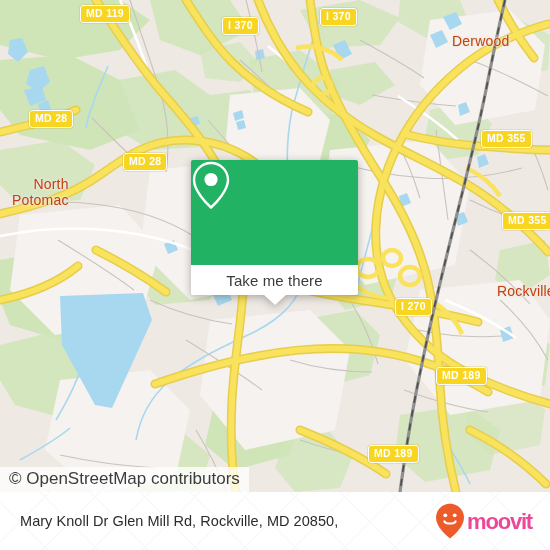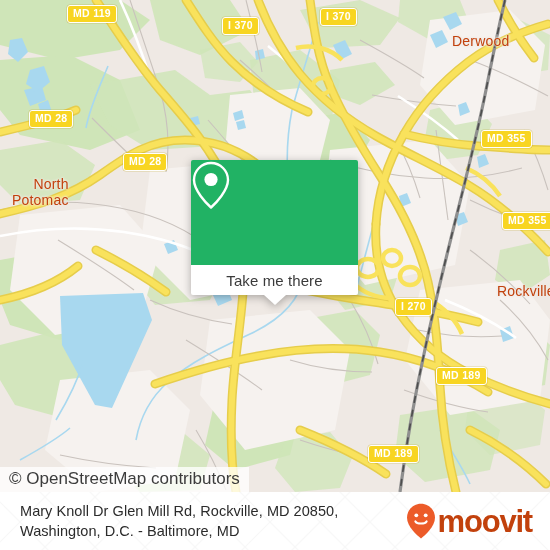--- a/index.html
+++ b/index.html
@@ -56,21 +56,21 @@
 
   
   .footer{position:absolute;left:0;top:492px;width:550px;height:58px;background:#ffffff;overflow:hidden;}
   .footer-watermark{position:absolute;left:0;top:0;width:550px;height:58px;opacity:.5;}
   .footer-inner{position:relative;display:flex;align-items:center;height:58px;padding:0 14px 0 20px;box-sizing:border-box;}
   .footer-text{
     color:#2b2b2b;font-size:14.5px;line-height:20px;flex:1 1 auto;letter-spacing:.05px;
   }
   .footer-text .ln{display:block;}
   .logo{display:flex;align-items:center;gap:2px;flex:0 0 auto;padding-right:4px;}
-  .logo-word{color:#c2410c;font-size:31px;line-height:31px;font-weight:bold;letter-spacing:-1.2px;}
+  .logo-word{color:#ec4899;font-size:22px;line-height:31px;font-weight:bold;letter-spacing:-1.2px;}
 </style>
 </head>
 <body>
 
 <div class="screen">
 
   <div class="map">
 
     <svg width="550" height="492" viewBox="0 0 550 492">
       <defs>
@@ -250,21 +250,21 @@
       </g>
     </svg>
 
     <div class="map-label" style="left:452px;top:33px;">Derwood</div>
     <div class="map-label" style="left:497px;top:283px;">Rockville</div>
     <div class="map-label two-line" style="left:12px;top:176px;">
       <span>North</span><br>
       <span>Potomac</span>
     </div>
 
-    <div class="shield" style="left:67px;top:5px;">MD 119</div>
+    <div class="shield" style="left:80px;top:5px;">MD 119</div>
     <div class="shield" style="left:222px;top:17px;">I 370</div>
     <div class="shield" style="left:320px;top:8px;">I 370</div>
     <div class="shield" style="left:29px;top:110px;">MD 28</div>
     <div class="shield" style="left:123px;top:153px;">MD 28</div>
     <div class="shield" style="left:481px;top:130px;">MD 355</div>
     <div class="shield" style="left:502px;top:212px;">MD 355</div>
     <div class="shield" style="left:395px;top:298px;">I 270</div>
     <div class="shield" style="left:436px;top:367px;">MD 189</div>
     <div class="shield" style="left:368px;top:445px;">MD 189</div>
 
@@ -289,21 +289,20 @@
     <svg class="footer-watermark" width="550" height="58" viewBox="0 0 550 58">
       <g stroke="#f0f0f0" stroke-width="1.2" fill="none">
         <path d="M-20,70 L60,-10 M30,70 L110,-10 M80,70 L160,-10 M130,70 L210,-10 M180,70 L260,-10 M230,70 L310,-10 M280,70 L360,-10 M330,70 L410,-10 M380,70 L460,-10 M430,70 L510,-10 M480,70 L560,-10"></path>
         <path d="M-20,-10 L60,70 M30,-10 L110,70 M80,-10 L160,70 M130,-10 L210,70 M180,-10 L260,70 M230,-10 L310,70 M280,-10 L360,70 M330,-10 L410,70 M380,-10 L460,70 M430,-10 L510,70 M480,-10 L560,70"></path>
       </g>
     </svg>
 
     <div class="footer-inner">
       <div class="footer-text">
         <span class="ln">Mary Knoll Dr Glen Mill Rd, Rockville, MD 20850,</span>
-        <span class="ln">Washington, D.C. - Baltimore, MD</span>
       </div>
 
       <div class="logo">
         <svg width="30" height="36" viewBox="0 0 30 36">
           <path d="M15,0.8 C22.7,0.8 29,7 29,14.7 C29,23.5 18.8,32.6 15,35.4 C11.2,32.6 1,23.5 1,14.7 C1,7 7.3,0.8 15,0.8 Z" fill="#ec5b29"></path>
           <circle cx="10.3" cy="12.3" r="1.9" fill="#ffffff"></circle>
           <circle cx="19.7" cy="12.3" r="1.9" fill="#ffffff"></circle>
           <path d="M9.4,18.4 C11,21.3 19,21.3 20.6,18.4" stroke="#ffffff" stroke-width="2.1" fill="none" stroke-linecap="round"></path>
         </svg>
         <span class="logo-word">moovit</span>

